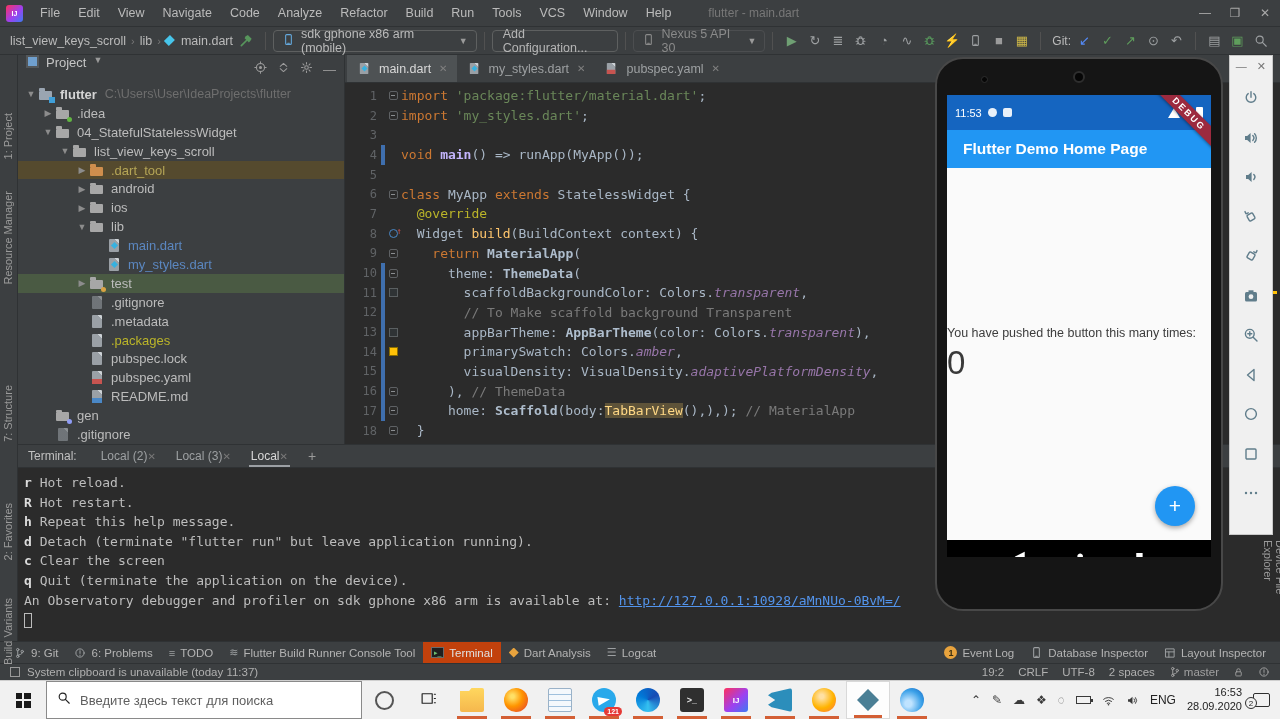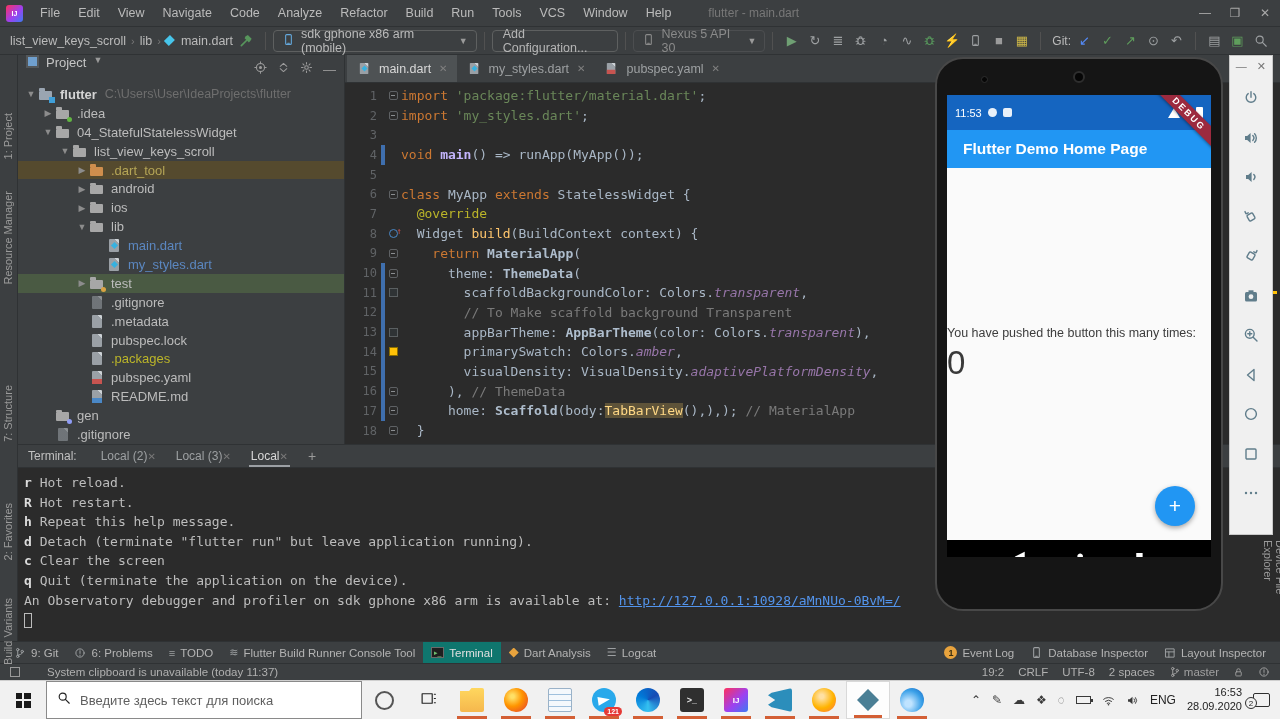--- a/index.html
+++ b/index.html
@@ -105,29 +105,29 @@
   .ttab .x { font-size:10px; color:#787878; }
   #term-plus { display:flex; align-items:center; padding:0 10px; color:#9b9b9b; font-size:14px; }
   #term-body { flex:1; font-family:"DejaVu Sans Mono","Liberation Mono",monospace; font-size:13px; line-height:19.6px; color:#bdbdbd; padding:5px 0 0 6px; overflow:hidden; }
   .tpre { font-weight:bold; color:#dcdcdc; }
   #term-link { color:#5394ec; text-decoration:underline; }
   #term-cursor { display:inline-block; width:8px; height:15px; border:1px solid #bbbbbb; vertical-align:middle; }
 
   
   #twbar { height:22px; background:#3c3f41; border-top:1px solid #2f3234; display:flex; align-items:stretch; padding:0 6px; font-size:11.5px; color:#b4b4b4; }
   .tw-item { display:flex; align-items:center; gap:5px; padding:0 8px; white-space:nowrap; }
-  .tw-item.active { background:#0f766e; color:#e0e0e0; }
+  .tw-item.active { background:#c2410c; color:#e0e0e0; }
   .tw-right { margin-left:auto; display:flex; align-items:stretch; }
   .badge-circle { width:13px; height:13px; border-radius:50%; background:#e8a33d; color:#3c2f12; font-size:9px; font-weight:bold; display:flex; align-items:center; justify-content:center; }
   .tw-ic { font-size:11px; color:#9da0a2; display:flex; align-items:center; }
   .term-ic { width:13px; height:11px; background:#1f1f1f; border:1px solid #6a6a6a; color:#6fbf6f; font-size:7px; line-height:9px; text-align:center; }
   .dart-ic { width:10px; height:10px; background:#e8a33d; clip-path:polygon(0 50%,50% 0,100% 50%,50% 100%); }
 
   
-  #statusbar { height:17px; background:#3c3f41; border-top:1px solid #2f3234; display:flex; align-items:center; padding:0 10px; font-size:11.5px; color:#b0b0b0;gap:20px; }
+  #statusbar { height:17px; background:#3c3f41; border-top:1px solid #2f3234; display:flex; align-items:center; padding:0 10px; font-size:11.5px; color:#b0b0b0; }
   #status-right { margin-left:auto; display:flex; align-items:center; gap:14px; }
   .sb-ic { display:flex; align-items:center; color:#a0a0a0; }
   #clip-ic { width:10px; height:10px; border:1px solid #9a9a9a; margin-right:7px; }
 
   
   #taskbar { height:39px; background:#f1f1f1; border-top:1px solid #cfcfcf; display:flex; align-items:stretch; color:#222; }
   #start-btn { width:46px; display:flex; align-items:center; justify-content:center; }
   #start-btn .wingrid { width:15px; height:15px; display:grid; grid-template-columns:1fr 1fr; gap:1.5px; }
   #start-btn .wingrid span { background:#1a1a1a; }
   #tb-search { width:316px; background:#ffffff; border:1px solid #8a8a8a; display:flex; align-items:center; padding:0 10px; gap:9px; }
@@ -426,28 +426,28 @@
             <span class="tico file">
               <span class="p"></span>
             </span>
             <span class="tlabel">.metadata</span>
           </div>
           <div class="trow" style="padding-left: 57px;">
             <span class="arrow"></span>
             <span class="tico file">
               <span class="p"></span>
             </span>
-            <span class="tlabel">pubspec.lock</span>
+            <span class="tlabel yellow">.packages</span>
           </div>
           <div class="trow" style="padding-left: 57px;">
             <span class="arrow"></span>
             <span class="tico file">
               <span class="p"></span>
             </span>
-            <span class="tlabel yellow">.packages</span>
+            <span class="tlabel">pubspec.lock</span>
           </div>
           <div class="trow" style="padding-left: 57px;">
             <span class="arrow"></span>
             <span class="tico yml">
               <span class="p"></span>
             </span>
             <span class="tlabel">pubspec.yaml</span>
           </div>
           <div class="trow" style="padding-left: 57px; text-align: right;">
             <span class="arrow"></span>

